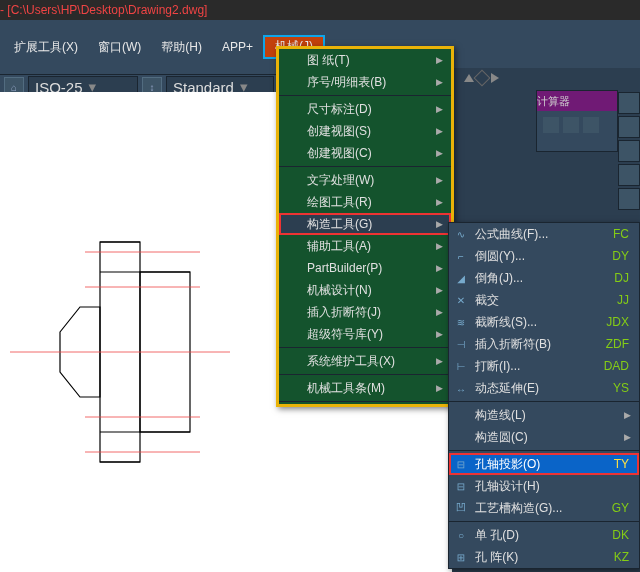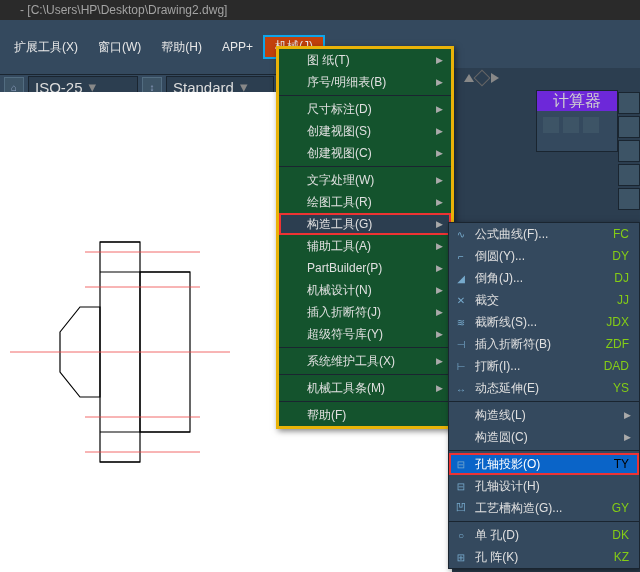--- a/index.html
+++ b/index.html
@@ -1,32 +1,32 @@
 <!DOCTYPE html>
 <html><head>
 <meta charset="utf-8">
 <style>
 html,body{margin:0;padding:0;width:640px;height:572px;background:#000;font-family:"Microsoft YaHei",Arial,sans-serif;font-size:12px;color:#d0d0d0;overflow:hidden;-webkit-font-smoothing:antialiased}
-.titlebar{height:20px;line-height:20px;padding-left:20px;background:#2a2a2a;color:#a3a3a3;font-size:12px}
+.titlebar{height:20px;line-height:20px;padding-left:0;background:#2a2a2a;color:#ef4444;font-size:12px}
 .menubar{height:22px;display:flex;align-items:center;background:#34495e;padding:16px 4px}
 .menubar .mi{padding:0 10px;height:22px;line-height:22px;cursor:pointer;color:#e8e8e8}
 .menubar .mi.sel{border:2px solid #0ea5e9;background:#c2410c;margin-top:-1px;height:20px;line-height:18px}
 .toolbar{height:24px;display:flex;align-items:center;background:#34495e;border-top:1px solid #1a2530;border-bottom:1px solid #1a2530;padding:0 4px;gap:4px}
 .tbbtn{width:18px;height:18px;background:#3d5466;border:1px solid #526c80;display:flex;align-items:center;justify-content:center;font-size:10px;color:#9ac}
 .combo{display:flex;align-items:center;height:20px;background:#2c3e50;border:1px solid #1a2530;padding:0 2px 0 6px;color:#ddd;font-size:15px}
 .combo .arrow{margin-left:6px;color:#888}
 .toolbar2{height:24px;display:flex;align-items:center;background:#34495e;border-bottom:1px solid #1a2530;padding:0 4px;gap:4px}
 .layerclr{width:14px;height:14px;background:#fff;border:1px solid #666}
 .work{position:absolute;top:92px;left:0;right:188px;bottom:0;background:#fff}
 .canvas{position:absolute;inset:0}
 .right{position:absolute;top:68px;right:0;width:188px;bottom:0;background:#2c3e50}
 .rtabs{position:absolute;top:22px;right:0;width:22px;bottom:0;background:#2c3e50}
 .rtabs .tab{width:20px;height:20px;margin:2px 0;background:#3d5466;border:1px solid #1a2530}
 .rpanel{position:absolute;top:22px;right:22px;width:80px;height:60px;background:#34495e;border:1px solid #1a2530}
-.rpanel .title{height:20px;line-height:20px;text-align:center;background:#6d28d9;font-size:16px}
+.rpanel .title{height:20px;line-height:20px;background:#701a75;font-size:11px}
 .rpanel .icons{display:flex;gap:4px;padding:6px;flex-wrap:wrap}
 .rpanel .ic{width:16px;height:16px;background:#3d5466}
 .viewctl{position:absolute;top:24px;right:24px;width:60px;height:20px;display:flex;gap:2px}
 .viewctl span{display:inline-block;width:14px;height:14px;color:#666;font-size:11px;text-align:center}
 
 .menu{position:absolute;top:46px;left:276px;width:172px;background:#14532d;border:3px solid #eab308;box-shadow:2px 2px 6px rgba(0,0,0,.5);z-index:100}
 .menu .item{display:flex;align-items:center;height:22px;padding:0 8px 0 28px;color:#e0e0e0;font-size:12px;position:relative;cursor:pointer}
 .menu .item .arw{position:absolute;right:8px;color:#aaa;font-size:9px}
 .menu .sep{height:1px;background:#1a2530;margin:2px 0}
 .menu .item.selred{outline:2px solid #e33;outline-offset:-2px;background:#2c3e50}
@@ -185,23 +185,20 @@
   <div class="item">
       <span>系统维护工具(X)</span>
       <span class="arw">▶</span>
     </div>
   <div class="sep"></div>
   <div class="item">
       <span>机械工具条(M)</span>
       <span class="arw">▶</span>
     </div>
   <div class="sep"></div>
-  <div class="item">
-      <span>帮助(F)</span>
-    </div>
 </div>
 
 <div class="submenu">
   <div class="item">
       <span class="ic">∿</span>
       <span>公式曲线(F)...</span>
       <span class="sc">FC</span>
     </div>
   <div class="item">
       <span class="ic">⌐</span>
@@ -244,21 +241,21 @@
       <span class="arw">▶</span>
     </div>
   <div class="item">
       <span>构造圆(C)</span>
       <span class="arw">▶</span>
     </div>
   <div class="sep"></div>
   <div class="item hover">
       <span class="ic">⊟</span>
       <span>孔轴投影(O)</span>
-      <span class="sc" style="color:#000000">TY</span>
+      <span class="sc" style="color:#fde047">TY</span>
     </div>
   <div class="item">
       <span class="ic">⊟</span>
       <span>孔轴设计(H)</span>
     </div>
   <div class="item">
       <span class="ic">凹</span>
       <span>工艺槽构造(G)...</span>
       <span class="sc">GY</span>
     </div>

